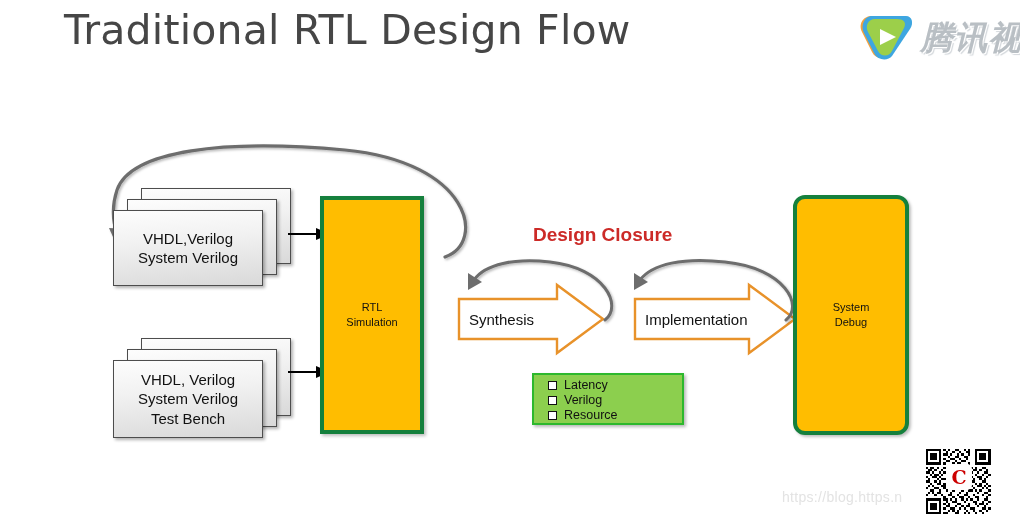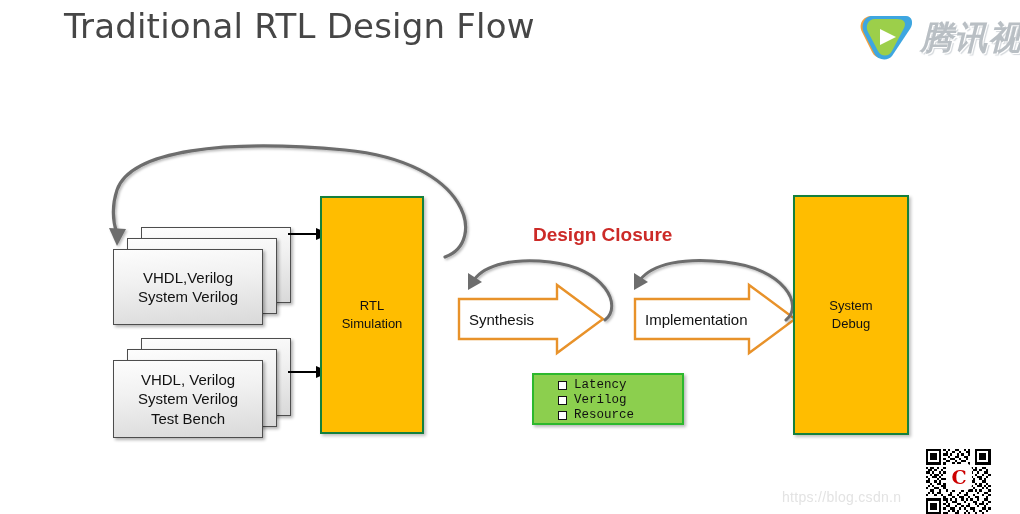--- a/index.html
+++ b/index.html
@@ -16,21 +16,21 @@
     height: 514px;
     background: #ffffff;
     overflow: hidden;
   }
 
   
   #title {
     position: absolute;
     left: 64px;
     top: 6px;
-    font-size: 34px;
+    font-size: 41px;
     color: #464646;
     font-family: "DejaVu Sans", sans-serif;
     font-weight: 400;
     letter-spacing: 0.2px;
     white-space: nowrap;
   }
 
   
   #logo-wrap {
     position: absolute;
@@ -79,28 +79,28 @@
     color: #111111;
     font-size: 15px;
     line-height: 1.30;
     font-family: "Liberation Sans", sans-serif;
   }
 
   
   .orange-box {
     position: absolute;
     background: #ffbd00;
-    border: 2px solid #15803d;
+    border: 4px solid #15803d;
     box-sizing: border-box;
     display: flex;
     align-items: center;
     justify-content: center;
     text-align: center;
     color: #111111;
-    font-size: 13px;
+    font-size: 11px;
     line-height: 1.35;
     box-shadow: 2px 2px 3px rgba(0,0,0,0.25);
   }
 
   
   #design-closure {
     position: absolute;
     left: 533px;
     top: 224px;
     font-size: 19px;
@@ -133,23 +133,22 @@
   
   #green-box {
     position: absolute;
     left: 532px;
     top: 373px;
     width: 152px;
     height: 52px;
     background: #8ccf4e;
     border: 2px solid #2db82d;
     box-sizing: border-box;
-    padding: 3px 0 0 24px;
+    padding: 3px 0 0 14px;
     box-shadow: 2px 2px 3px rgba(0,0,0,0.28);
-    font-family: Liberation Mono, monospace;
   }
   .green-item {
     display: flex;
     align-items: center;
     font-size: 12.5px;
     color: #111111;
     line-height: 1.32;
     height: 15px;
   }
   .bullet-sq {
@@ -225,21 +224,21 @@
   <svg style="position:absolute; left:95px; top:130px; width:400px; height:135px;">
     <defs>
       <filter id="soft" x="-30%" y="-30%" width="180%" height="180%">
         <feDropShadow dx="1.5" dy="1.5" stdDeviation="1.2" flood-color="#000000" flood-opacity="0.28"></feDropShadow>
       </filter>
     </defs>
     <path d="M350 127 C392 112 375 32 250 20 C130 9 36 20 22 60 C16 78 18 92 22 104" stroke="#6d6d6d" stroke-width="3.2" fill="none" stroke-linecap="round" filter="url(#soft)"></path>
     <path d="M22 116 L14 98 L31 99 Z" fill="#6d6d6d" filter="url(#soft)"></path>
   </svg>
 
-  <div class="doc-stack" style="left:113px; top:188px; width:180px; height:108px;margin-top:39px;">
+  <div class="doc-stack" style="left:113px; top:188px; width:180px; height:108px;">
     <div class="doc-sheet" style="left:28px; top:0px;  width:150px; height:76px;"></div>
     <div class="doc-sheet" style="left:14px; top:11px; width:150px; height:76px;"></div>
     <div class="doc-sheet doc-front" style="left:0px; top:22px; width:150px; height:76px; white-space:pre-line;">VHDL,Verilog
 System Verilog</div>
   </div>
 
   <svg style="position:absolute; left:288px; top:222px; width:46px; height:24px;">
     <line x1="0" y1="12" x2="30" y2="12" stroke="#000000" stroke-width="2"></line>
     <path d="M42 12 L28 6 L28 18 Z" fill="#000000"></path>
   </svg>
@@ -294,24 +293,24 @@
     <div class="green-item">
       <span class="bullet-sq"></span>
       <span>Verilog</span>
     </div>
     <div class="green-item">
       <span class="bullet-sq"></span>
       <span>Resource</span>
     </div>
   </div>
 
-  <div class="orange-box" style="left:793px; top:195px; width:116px; height:240px; white-space:pre-line;">System
+  <div class="orange-box" style="left:793px; top:195px; width:116px; height:240px; white-space:pre-line;border-radius:12px;">System
 Debug</div>
 
-  <div id="watermark">https://blog.csdn.n</div>
+  <div id="watermark">https://blog.https.n</div>
 
   <div id="qr-wrap">
     <svg width="118" height="65" viewBox="0 0 29 29" shape-rendering="crispEdges">
       <rect width="29" height="29" fill="#ffffff"></rect>
       <g fill="#000000">
         <rect x="0" y="0" width="7" height="1"></rect>
           <rect x="0" y="6" width="7" height="1"></rect>
         <rect x="0" y="0" width="1" height="7"></rect>
           <rect x="6" y="0" width="1" height="7"></rect>
         <rect x="2" y="2" width="3" height="3"></rect>

